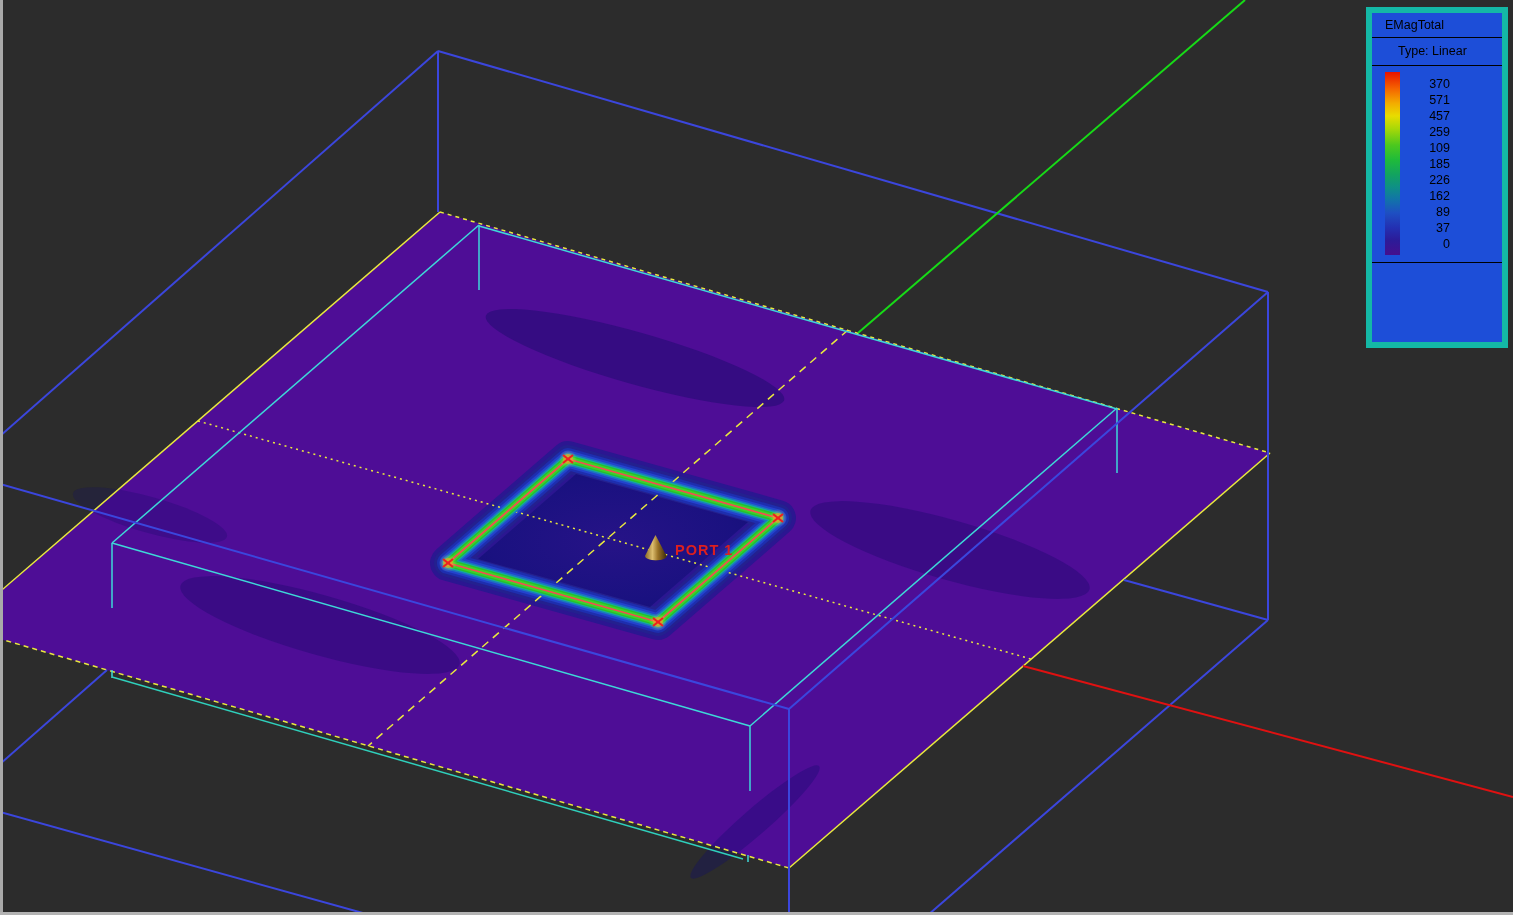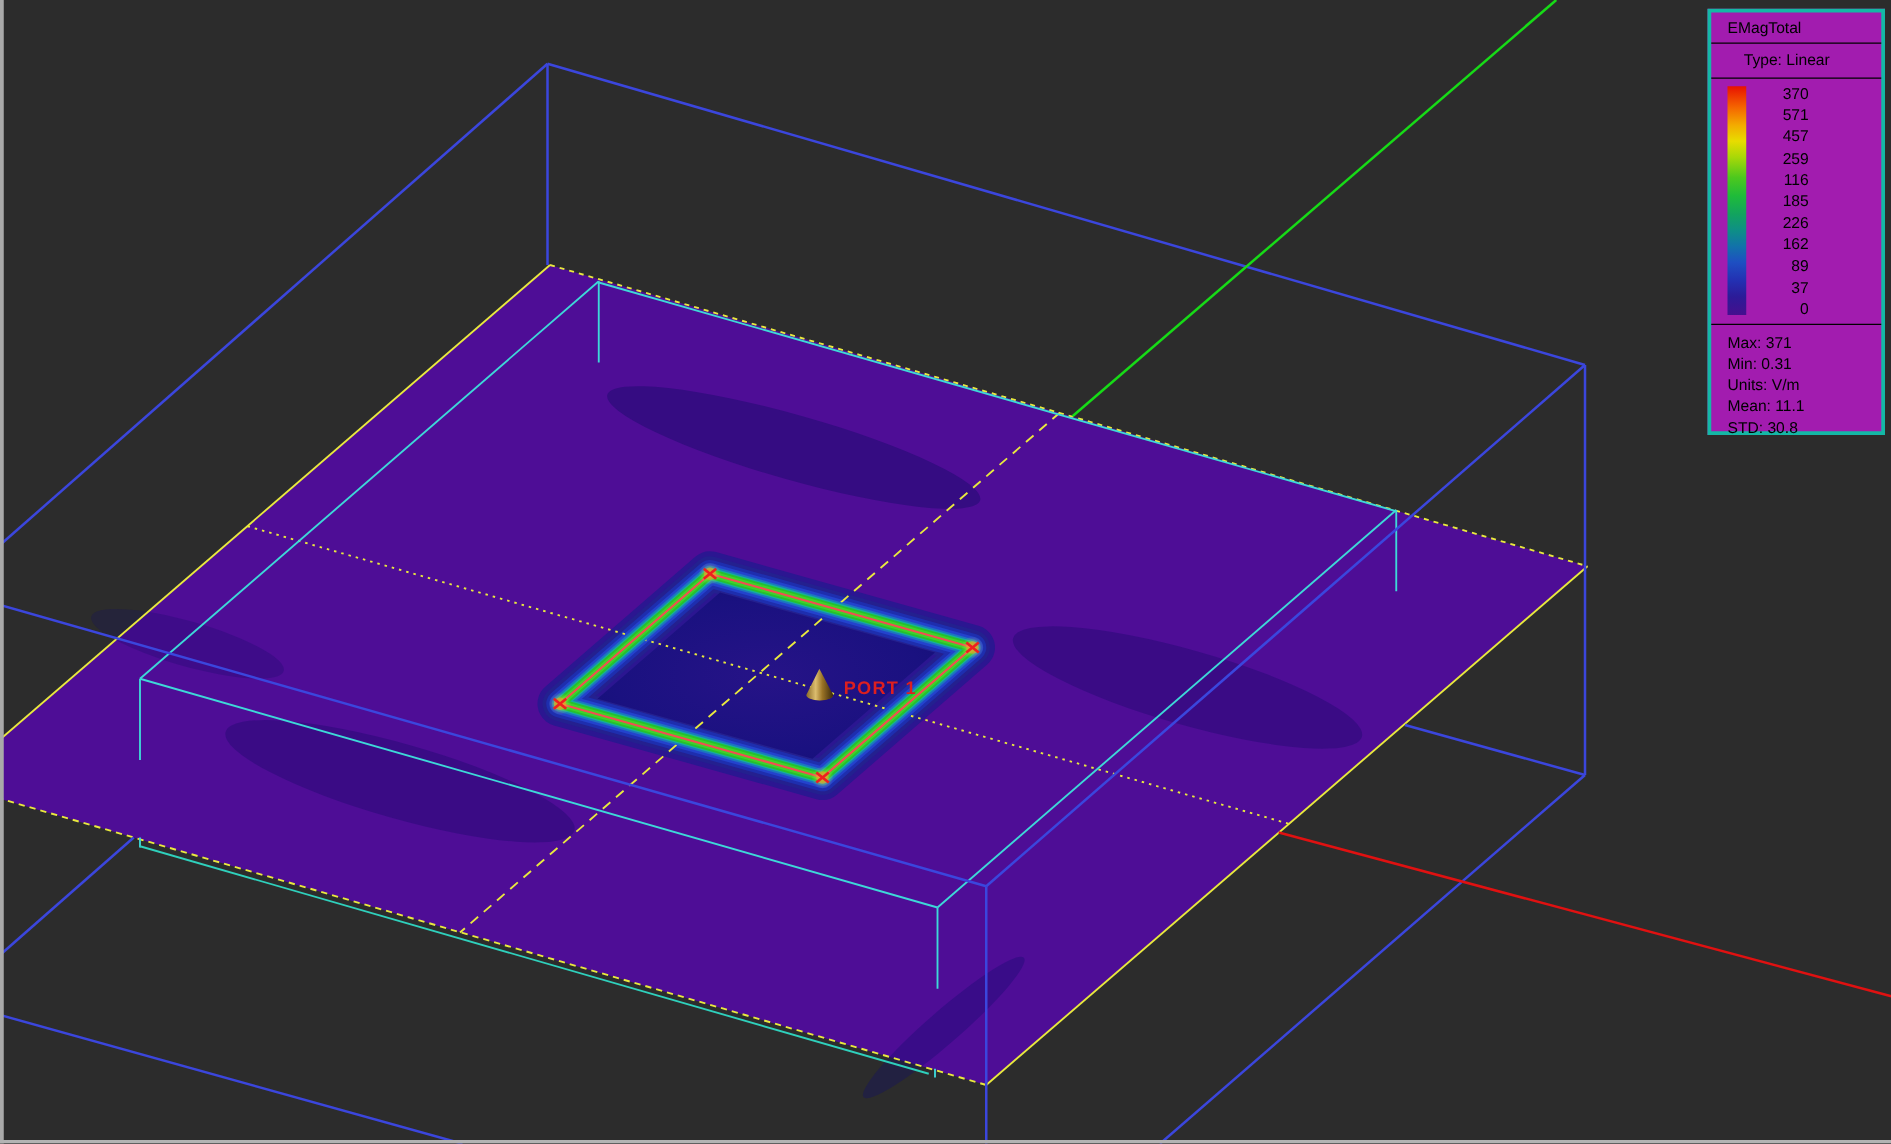--- a/index.html
+++ b/index.html
@@ -4,31 +4,31 @@
 <style>
   html,body{margin:0;padding:0;background:#1a1a1a;}
   #stage{position:relative;width:1513px;height:915px;background:#2c2c2c;overflow:hidden;
          font-family:"Liberation Sans",sans-serif;}
   #scene{position:absolute;left:0;top:0;}
   
   .edge-left{position:absolute;left:0;top:0;width:3px;height:915px;background:#a9a9a9;}
   .edge-bottom{position:absolute;left:0;top:912px;width:1513px;height:3px;background:#b3b3b3;}
 
   
-  .legend{position:absolute;left:1366px;top:7px;width:142px;height:341px;background:#a21caf;
-          border:3px solid #14b8a6;box-sizing:border-box;color:#000;font-size:12.5px;}
+  .legend{position:absolute;left:1366px;top:7px;width:142px;height:341px;background:#1d4ed8;
+          border:6px solid #14b8a6;box-sizing:border-box;color:#000;font-size:12.5px;}
   .leg-title{height:24px;line-height:24px;padding-left:13px;border-bottom:1px solid #000;}
   .leg-type{height:27px;line-height:27px;padding-left:26px;border-bottom:1px solid #000;}
   .leg-scale{position:relative;height:196px;border-bottom:1px solid #000;}
   .colorbar{position:absolute;left:13px;top:6px;width:15px;height:183px;
      background:linear-gradient(180deg,#e81200 0%,#f56300 9%,#f3ab00 17%,#e8dc00 24%,
         #a8d808 31%,#4cc81e 40%,#1fbb3a 48%,#12a35f 56%,#0e8f86 63%,#1272aa 70%,
         #1e4fc2 77%,#2330b2 85%,#2c1b98 92%,#450f8e 100%);}
   .ticks{position:absolute;left:34px;top:4px;width:44px;height:188px;display:flex;
-         flex-direction:column;justify-content:space-between;text-align:right;}
+         flex-direction:column;justify-content:center;text-align:right;}
   .ticks span{display:block;height:16px;line-height:16px;font-size:12.5px;}
   .leg-stats{padding:6px 0 0 13px;line-height:17px;}
 </style>
 </head>
 <body>
 
 <div id="stage">
 
   <svg id="scene" width="1513" height="915" viewBox="0 0 1513 915">
     <defs>
@@ -158,31 +158,24 @@
   <div class="legend">
     <div class="leg-title">EMagTotal</div>
     <div class="leg-type">Type: Linear</div>
     <div class="leg-scale">
       <div class="colorbar"></div>
       <div class="ticks">
         <span>370</span>
         <span>571</span>
         <span>457</span>
         <span>259</span>
-        <span>116</span>
+        <span>109</span>
         <span>185</span>
         <span>226</span>
         <span>162</span>
         <span>89</span>
         <span>37</span>
         <span>0</span>
       </div>
     </div>
-    <div class="leg-stats">
-      <div>Max: 371</div>
-      <div>Min: 0.31</div>
-      <div>Units: V/m</div>
-      <div>Mean: 11.1</div>
-      <div>STD: 30.8</div>
-    </div>
   </div>
 
 </div>
 
 </body></html>

